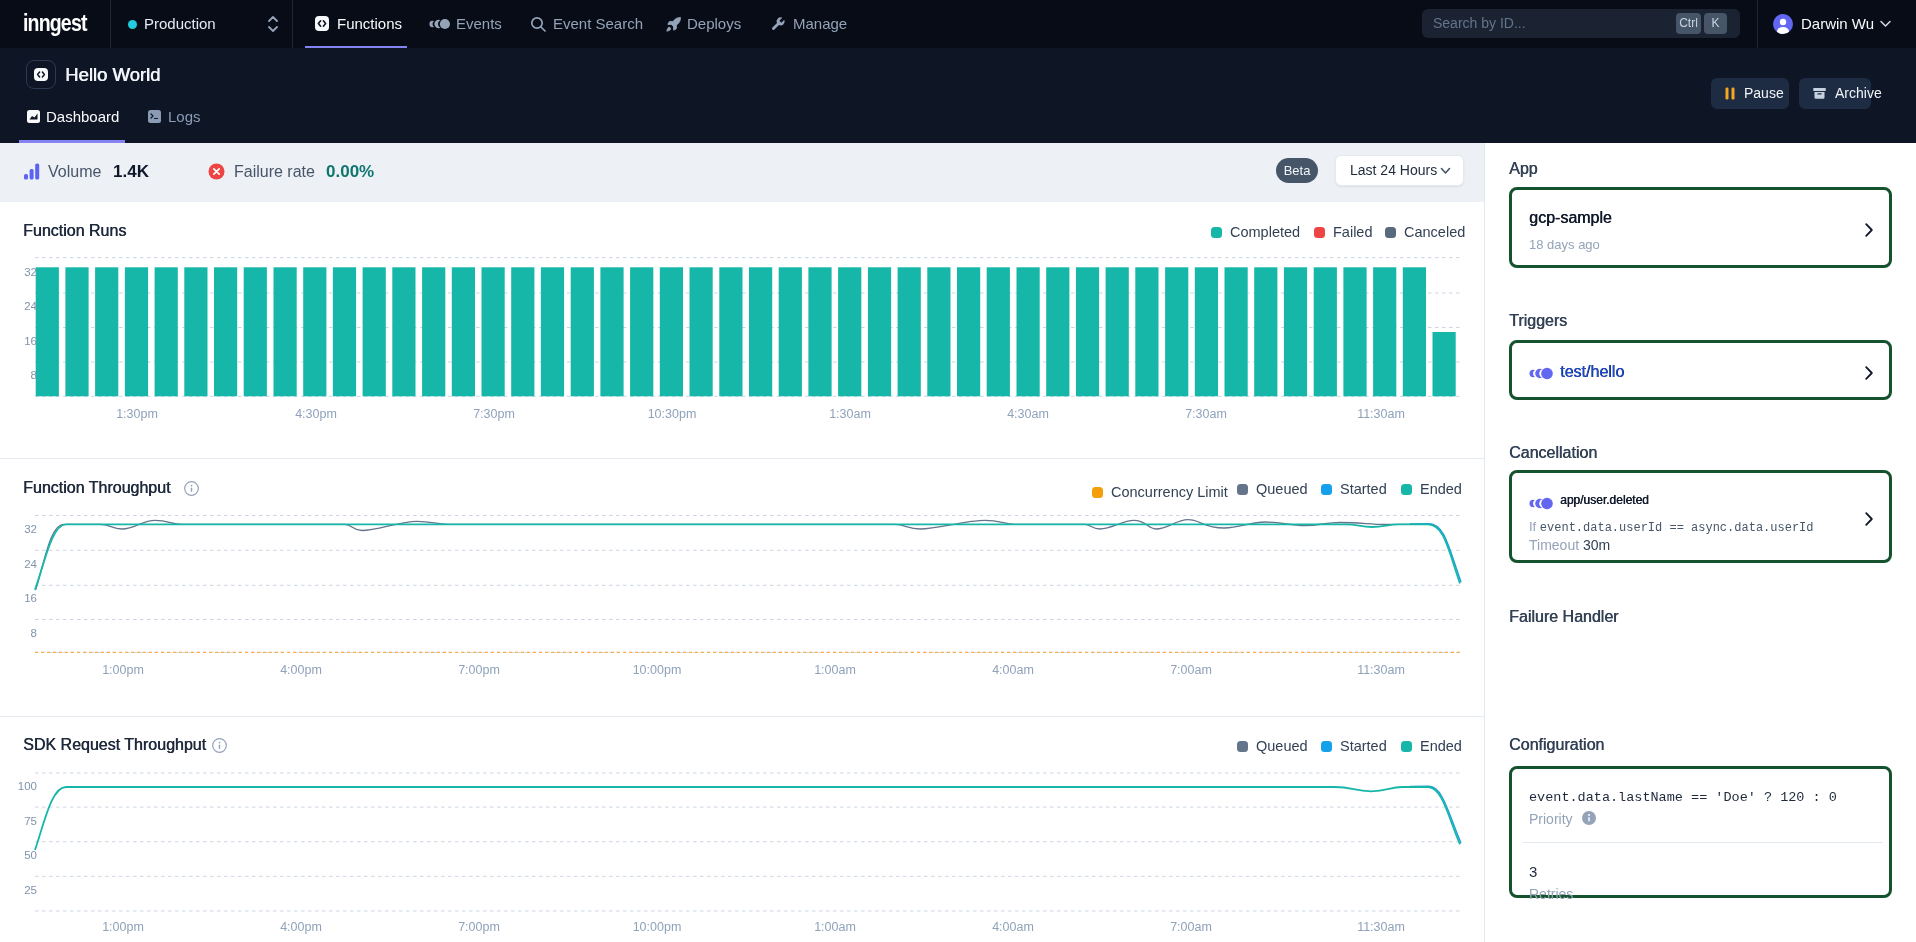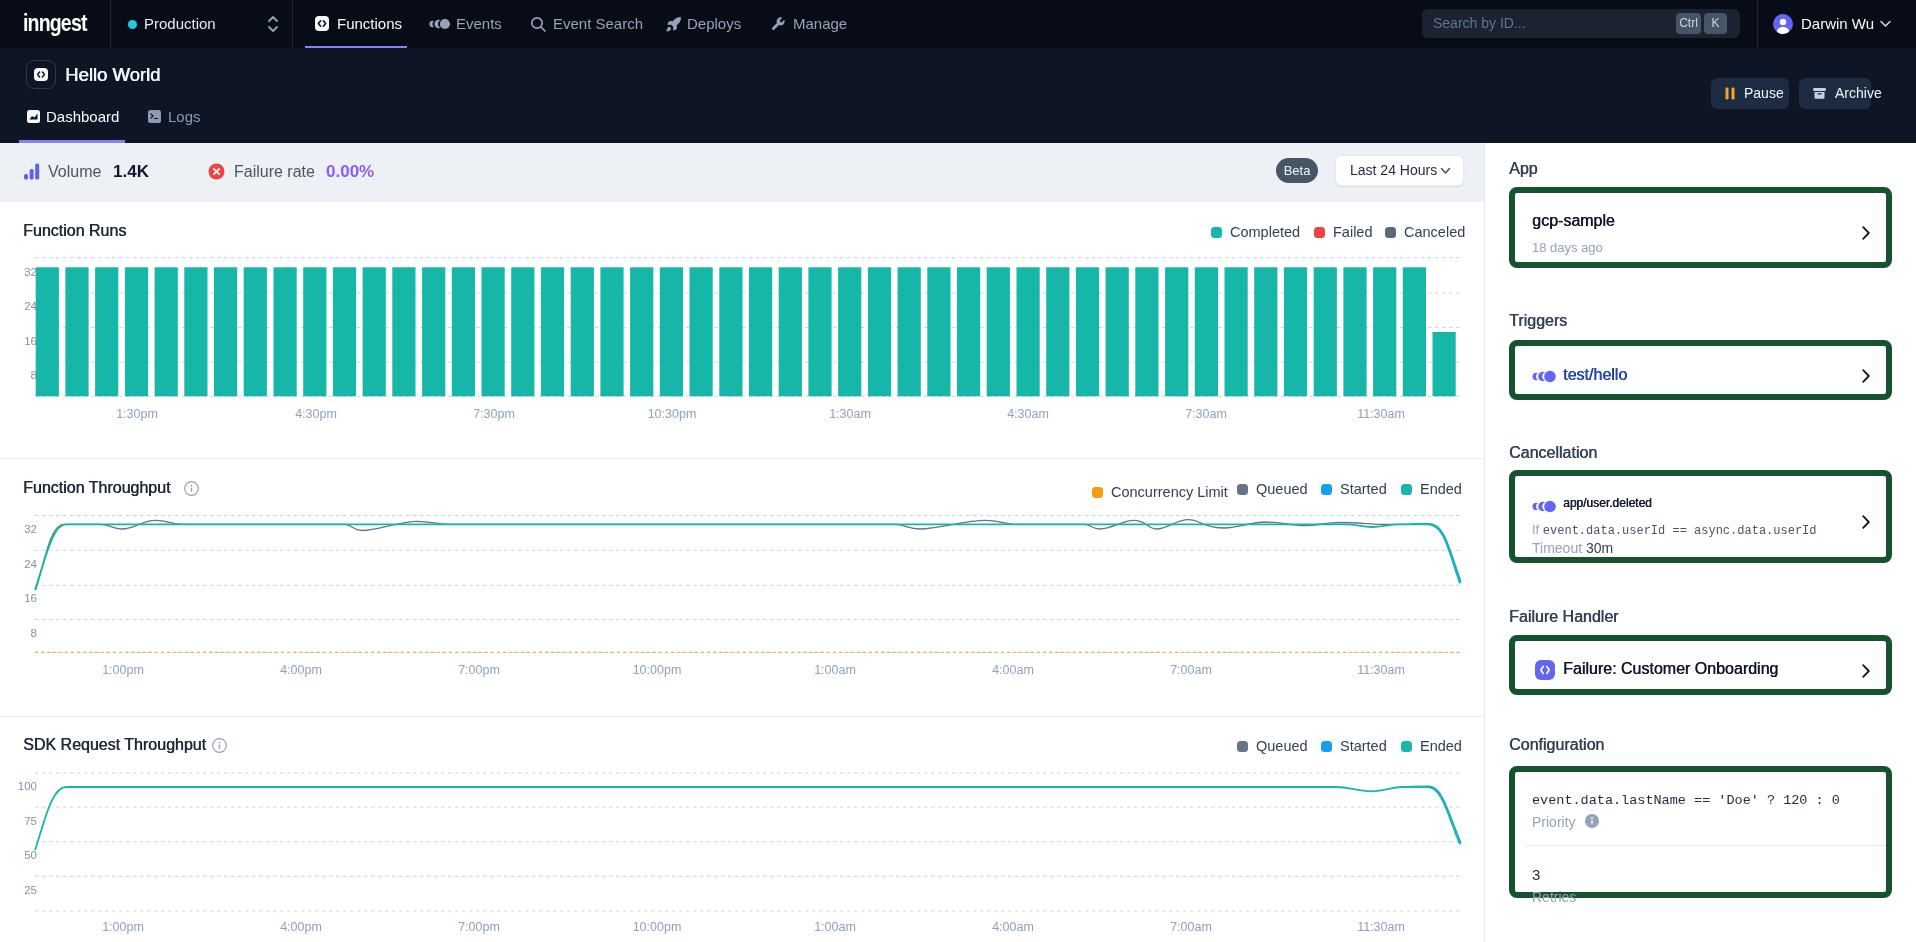--- a/index.html
+++ b/index.html
@@ -36,35 +36,35 @@
   #dashunderline { left:19px; top:140px; width:106px; height:3px; background:#8583f2; }
   .hbtn { top:78px; height:31px; background:#1d2b43; border-radius:6px; color:#f1f5f9; font-size:14px; line-height:31px; }
   #btn-pause { left:1711px; width:78px; }
   #btn-archive { left:1799px; width:72px; }
 
   
   #statsbar { left:0; top:143px; width:1484px; height:59px; background:#edf1f6; }
   #vol-label { left:48px; top:163px; font-size:16px; color:#475569; }
   #vol-val { left:113px; top:162px; font-size:17px; color:#0f172a; font-weight:bold; }
   #fail-label { left:234px; top:163px; font-size:16px; color:#475569; }
-  #fail-val { left:326px; top:162px; font-size:17px; color:#8b5cf6; font-weight:bold; }
+  #fail-val { left:326px; top:162px; font-size:17px; color:#0f766e; font-weight:bold; }
   #beta { left:1276px; top:158px; width:42px; height:25px; background:#475569; border-radius:13px; color:#f1f5f9; font-size:13px; text-align:center; line-height:25px; }
   #range { left:1335px; top:155px; width:129px; height:31px; background:#fff; border:1px solid #e5e9f0; border-radius:6px; box-shadow:0 1px 2px rgba(15,23,42,.08); font-size:14px; color:#1e293b; line-height:29px; padding-left:14px; }
 
   
   .divider { left:0; width:1484px; height:1px; background:#e7ebf1; }
   .sectitle { font-size:16px; color:#1e293b; font-weight:400; text-shadow:0.5px 0 0 #1e293b; }
   #sidebar-border { left:1484px; top:143px; width:1px; height:799px; background:#e2e8f0; }
 
   .legend { font-size:14.5px; color:#334155; }
   .ldot { display:inline-block; width:11px; height:11px; border-radius:3.5px; margin-right:8px; position:relative; top:0.5px; }
 
   
   .sbtitle { left:1509px; font-size:16px; color:#334155; font-weight:400; text-shadow:0.5px 0 0 #334155; }
-  .card { left:1509px; width:383px; background:#fff; border:6px solid #14532d; border-radius:8px; }
+  .card { left:1509px; width:383px; background:#fff; border:3px solid #14532d; border-radius:8px; }
   .mono { font-family:"Liberation Mono", monospace; }
 </style>
 </head>
 <body>
 <div id="root">
 
   <div class="abs" id="topnav"></div>
   <div class="abs" id="logo">inngest</div>
   <div class="abs navdiv" style="left:110px"></div>
   <div class="abs navdiv" style="left:292px"></div>
@@ -359,30 +359,20 @@
     </svg>
     <div class="abs" style="left:48px; top:20px; font-size:12px; color:#0f172a; text-shadow:0.5px 0 0 #0f172a">app/user.deleted</div>
     <div class="abs" style="left:17px; top:46px; font-size:13px; color:#94a3b8">If <span class="mono" style="color:#475569; font-size:12px">event.data.userId == async.data.userId</span></div>
     <div class="abs" style="left:17px; top:64px; font-size:14px; color:#94a3b8">Timeout <span style="color:#334155">30m</span></div>
     <svg class="abs" style="right:16px; top:39px" width="8" height="14" viewBox="0 0 8 14">
         <path d="M1.2 1.2 L6.8 7 L1.2 12.8" fill="none" stroke="#111827" stroke-width="1.8" stroke-linecap="round" stroke-linejoin="round"></path>
       </svg>
   </div>
 
   <div class="abs sbtitle" style="top:608px">Failure Handler</div>
-  <div class="abs card" style="top:635px; height:60px">
-    <svg class="abs" style="left:20px; top:19px" width="20" height="20" viewBox="0 0 20 20">
-      <rect x="0" y="0" width="20" height="20" rx="6" fill="#6366f1"></rect>
-      <path d="M8.2 6.5 L5.8 10 L8.2 13.5 M11.8 6.5 L14.2 10 L11.8 13.5" stroke="#fff" stroke-width="1.6" fill="none" stroke-linecap="round" stroke-linejoin="round"></path>
-    </svg>
-    <div class="abs" style="left:48px; top:19px; font-size:16px; color:#0f172a; text-shadow:0.5px 0 0 #0f172a">Failure: Customer Onboarding</div>
-    <svg class="abs" style="right:16px; top:23px" width="8" height="14" viewBox="0 0 8 14">
-        <path d="M1.2 1.2 L6.8 7 L1.2 12.8" fill="none" stroke="#111827" stroke-width="1.8" stroke-linecap="round" stroke-linejoin="round"></path>
-      </svg>
-  </div>
 
   <div class="abs sbtitle" style="top:736px">Configuration</div>
   <div class="abs card" style="top:766px; height:132px">
     <div class="abs mono" style="left:17px; top:21px; font-size:13.5px; color:#1e293b">event.data.lastName == 'Doe' ? 120 : 0</div>
     <div class="abs" style="left:17px; top:42px; font-size:14px; color:#94a3b8">Priority</div>
     <svg class="abs" style="left:70px; top:42px" width="14" height="14" viewBox="0 0 14 14">
       <circle cx="7" cy="7" r="7" fill="#94a3b8"></circle>
       <circle cx="7" cy="4" r="1" fill="#fff"></circle>
       <rect x="6.3" y="6" width="1.4" height="4.4" rx="0.7" fill="#fff"></rect>
     </svg>

